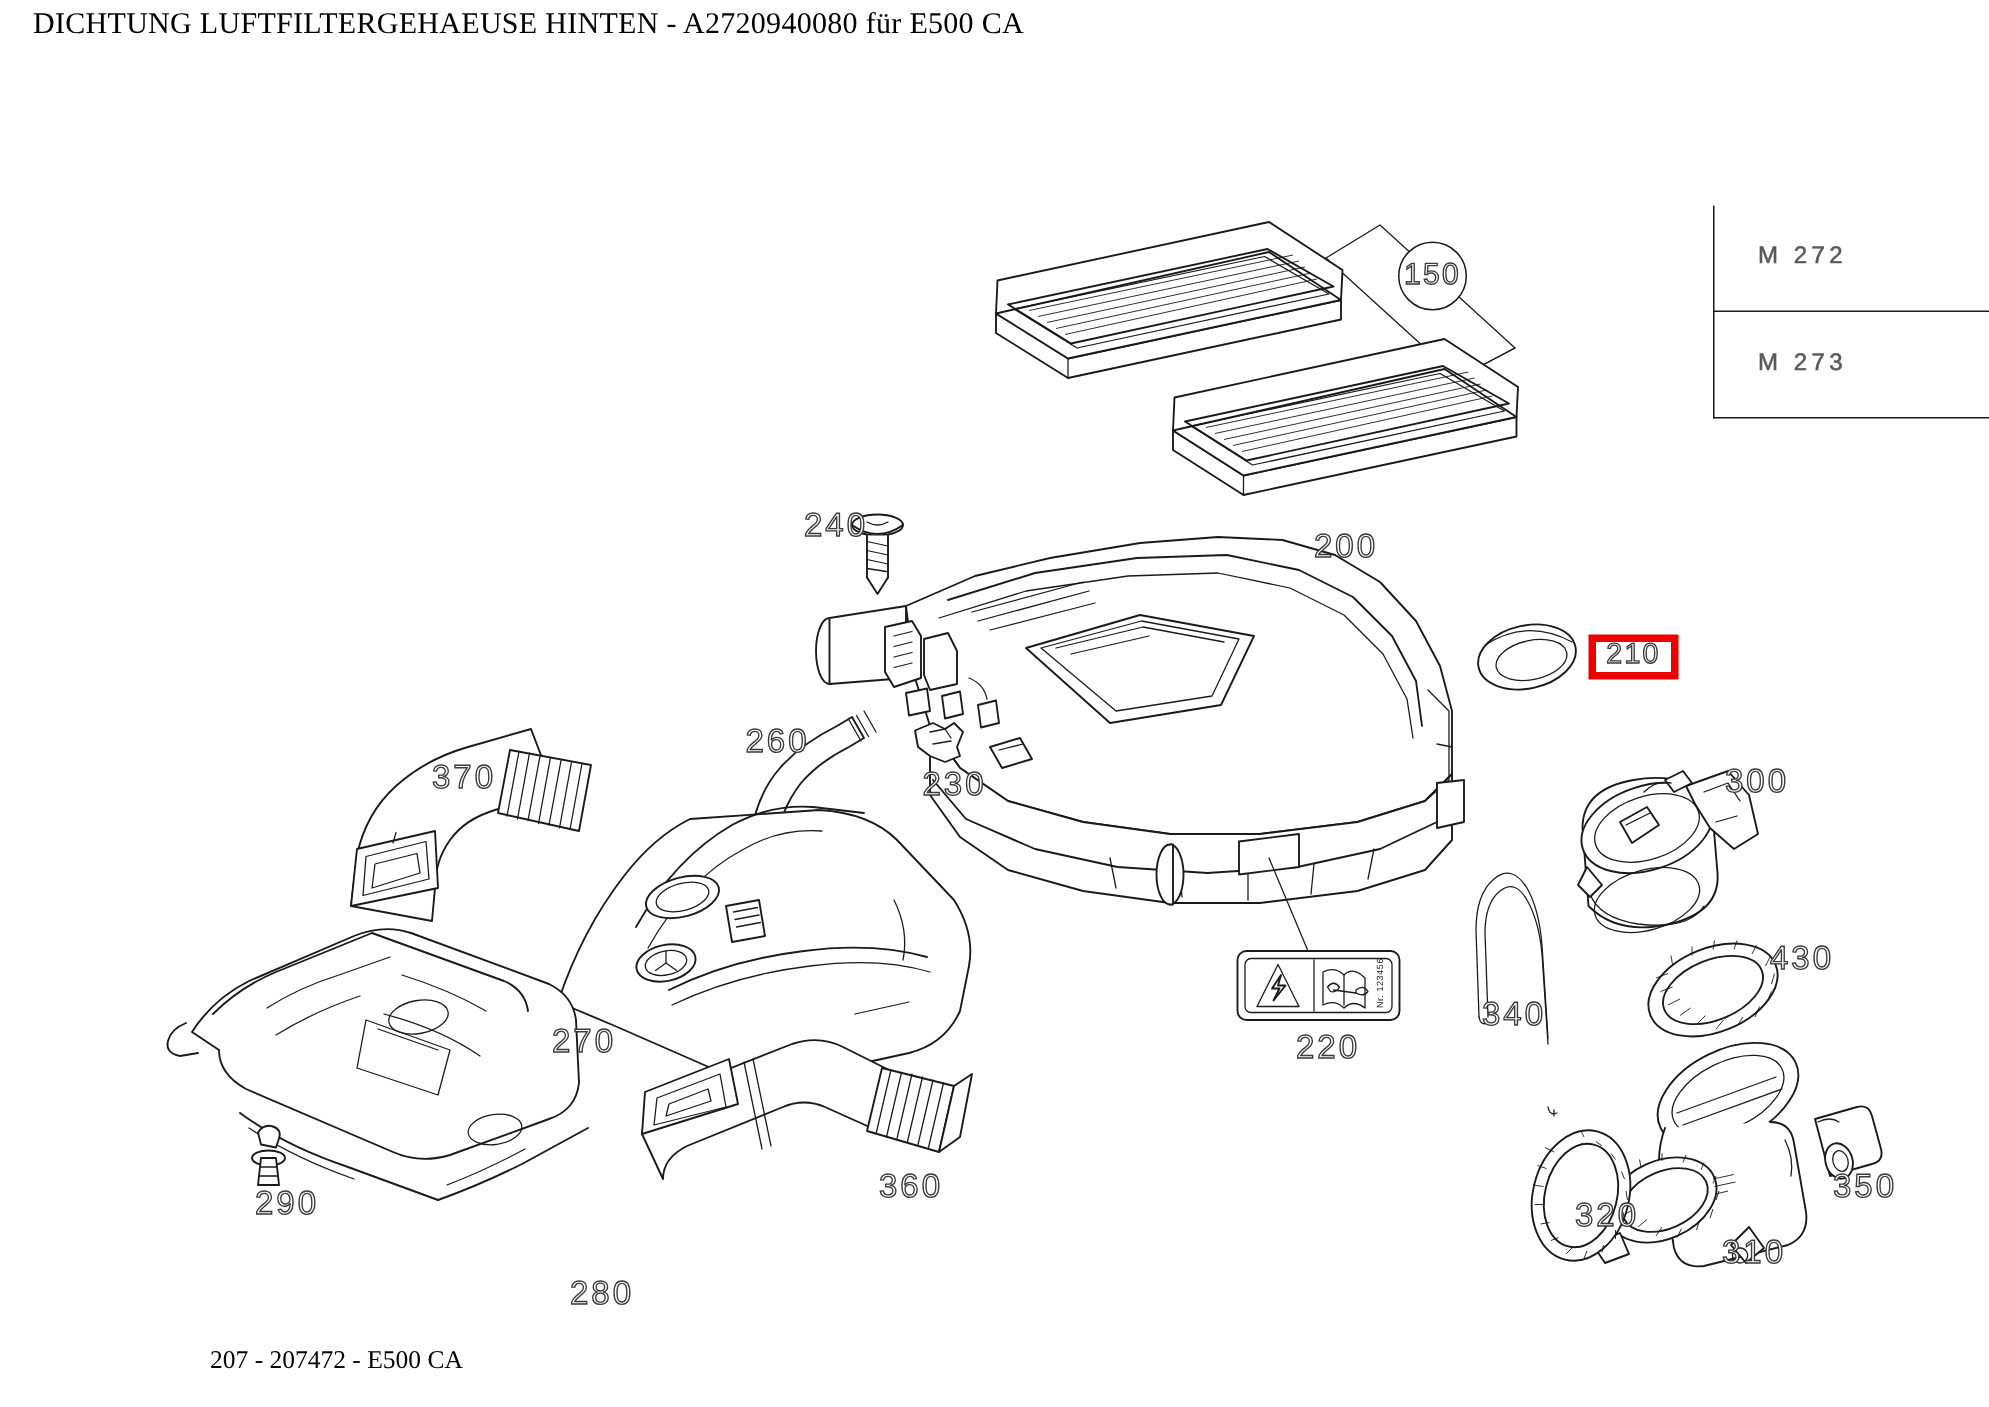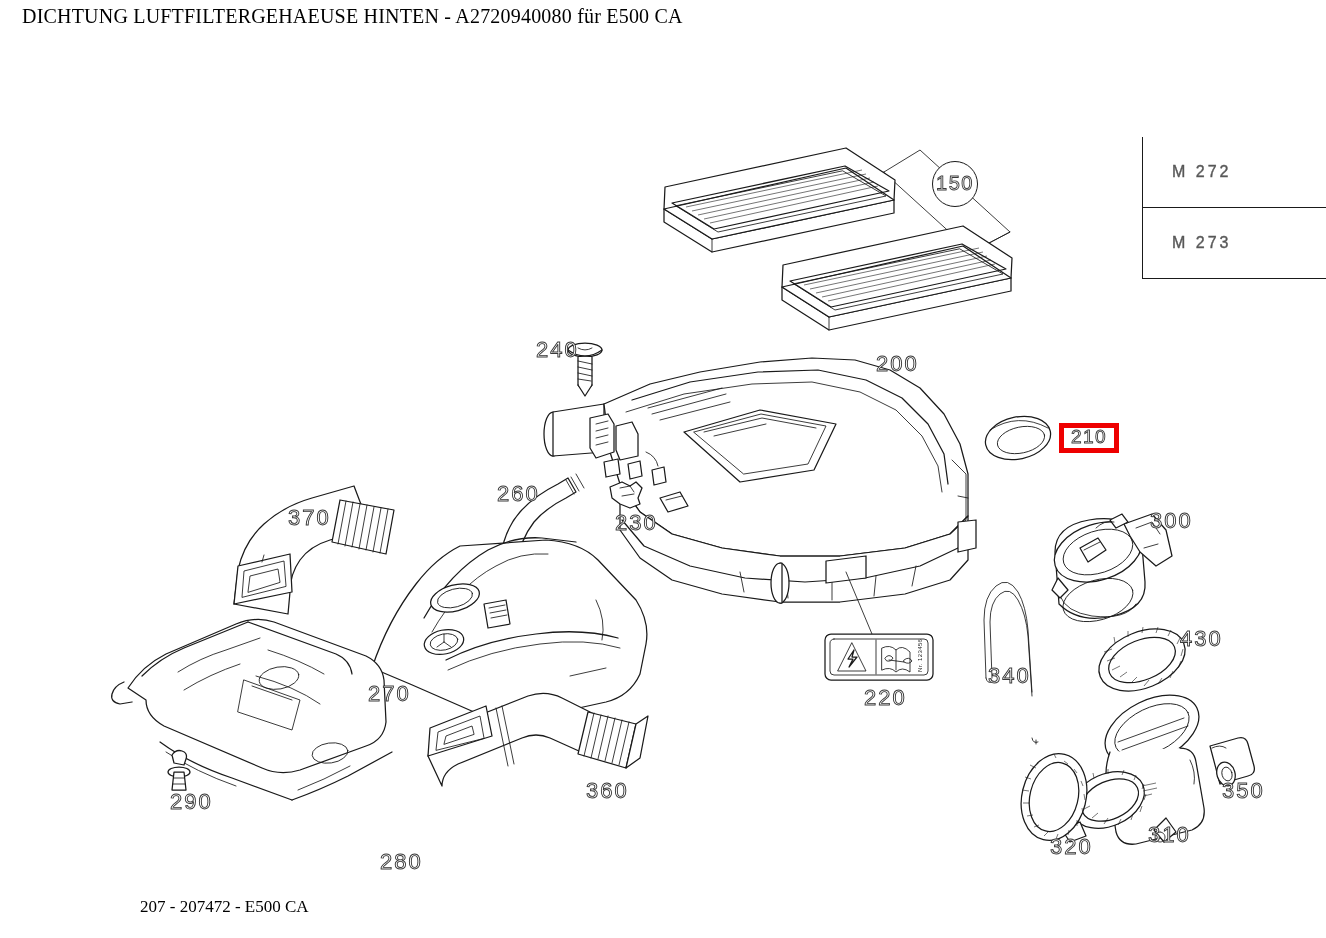--- a/index.html
+++ b/index.html
@@ -568,17 +568,17 @@
   <div class="callout" style="left:1150px; top:508px;">300</div>
   <div class="callout" style="left:1180px; top:626px;">430</div>
   <div class="callout" style="left:368px; top:661px;margin-top:20px;">270</div>
   <div class="callout" style="left:988px; top:663px;">340</div>
   <div class="callout" style="left:836px; top:685px;margin-left:28px;">220</div>
   <div class="callout" style="left:1222px; top:778px;">350</div>
   <div class="callout" style="left:170px; top:789px;">290</div>
   <div class="callout" style="left:586px; top:778px;">360</div>
   <div class="callout" style="left:1148px; top:822px;">310</div>
   <div class="callout" style="left:380px; top:849px;">280</div>
-  <div class="callout" style="left:1050px; top:834px;">320</div>
+  <div class="callout" style="left:1050px; top:797px;">320</div>
 
   <div id="footer">207 - 207472 - E500 CA</div>
 
 </div>
 
 </body></html>

